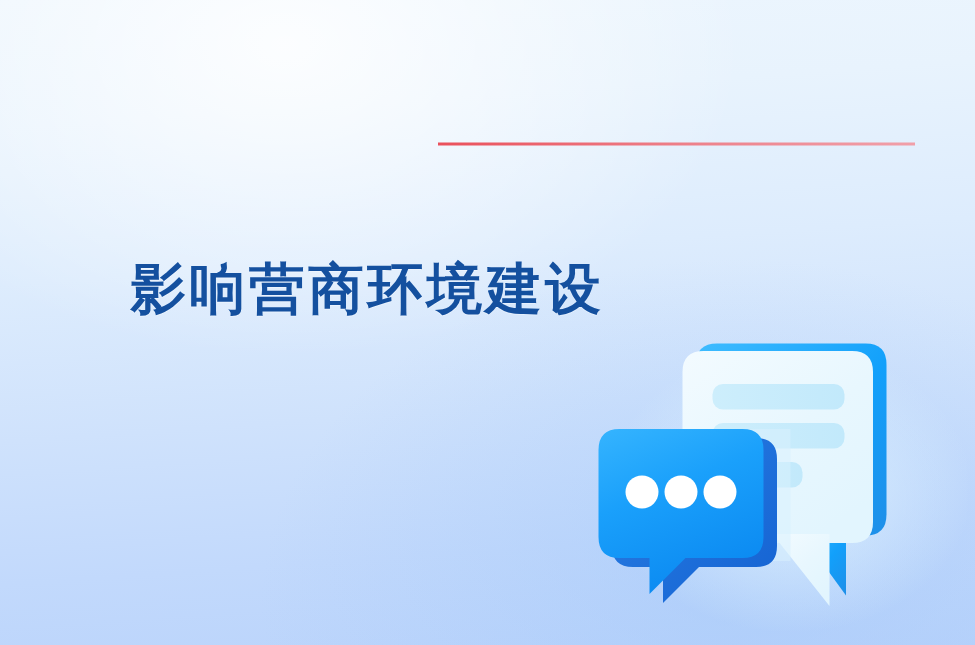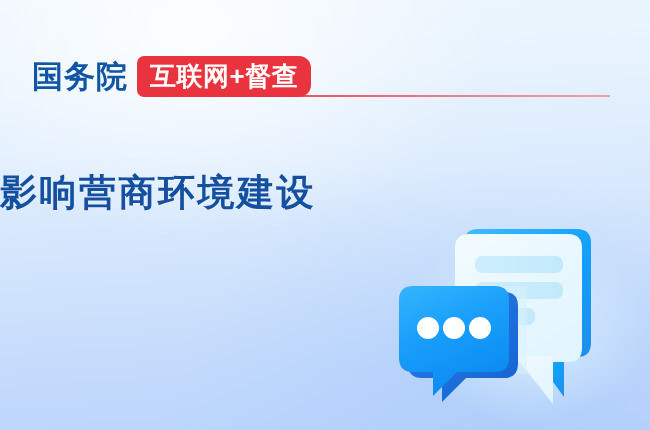--- a/index.html
+++ b/index.html
@@ -83,20 +83,21 @@
     background: linear-gradient(90deg, #e9333f 0%, #ef6f78 55%, #f3919a 100%);
     opacity: 0.85;
   }
 
   
   .title-block {
     position: absolute;
     left: 0;
     top: 168px;
     width: 490px;
+    text-align: center;
   }
   .title-line {
     color: #14509f;
     font-size: 37px;
     font-weight: bold;
     letter-spacing: 2.5px;
     line-height: 50px;
     white-space: nowrap;
     text-shadow: 0 1px 0 rgba(255,255,255,0.35);
     font-family: "Liberation Sans", "DejaVu Sans", sans-serif;
@@ -113,24 +114,20 @@
   .illustration svg { display: block; }
 </style>
 </head>
 <body>
 
 <div id="banner">
 
   <div class="bg-sheen-a"></div>
   <div class="bg-sheen-b"></div>
 
-  <div class="header">
-    <span class="gov-logo">国务院</span>
-    <span class="badge">互联网+督查</span>
-  </div>
   <div class="header-rule"></div>
 
   <div class="title-block">
     <div class="title-line">影响营商环境建设</div>
   </div>
 
   <div class="illustration">
     <svg width="250" height="232" viewBox="0 0 250 232" xmlns="http://www.w3.org/2000/svg">
       <defs>
         <linearGradient id="gBigEdge" x1="0" y1="0" x2="1" y2="1">

